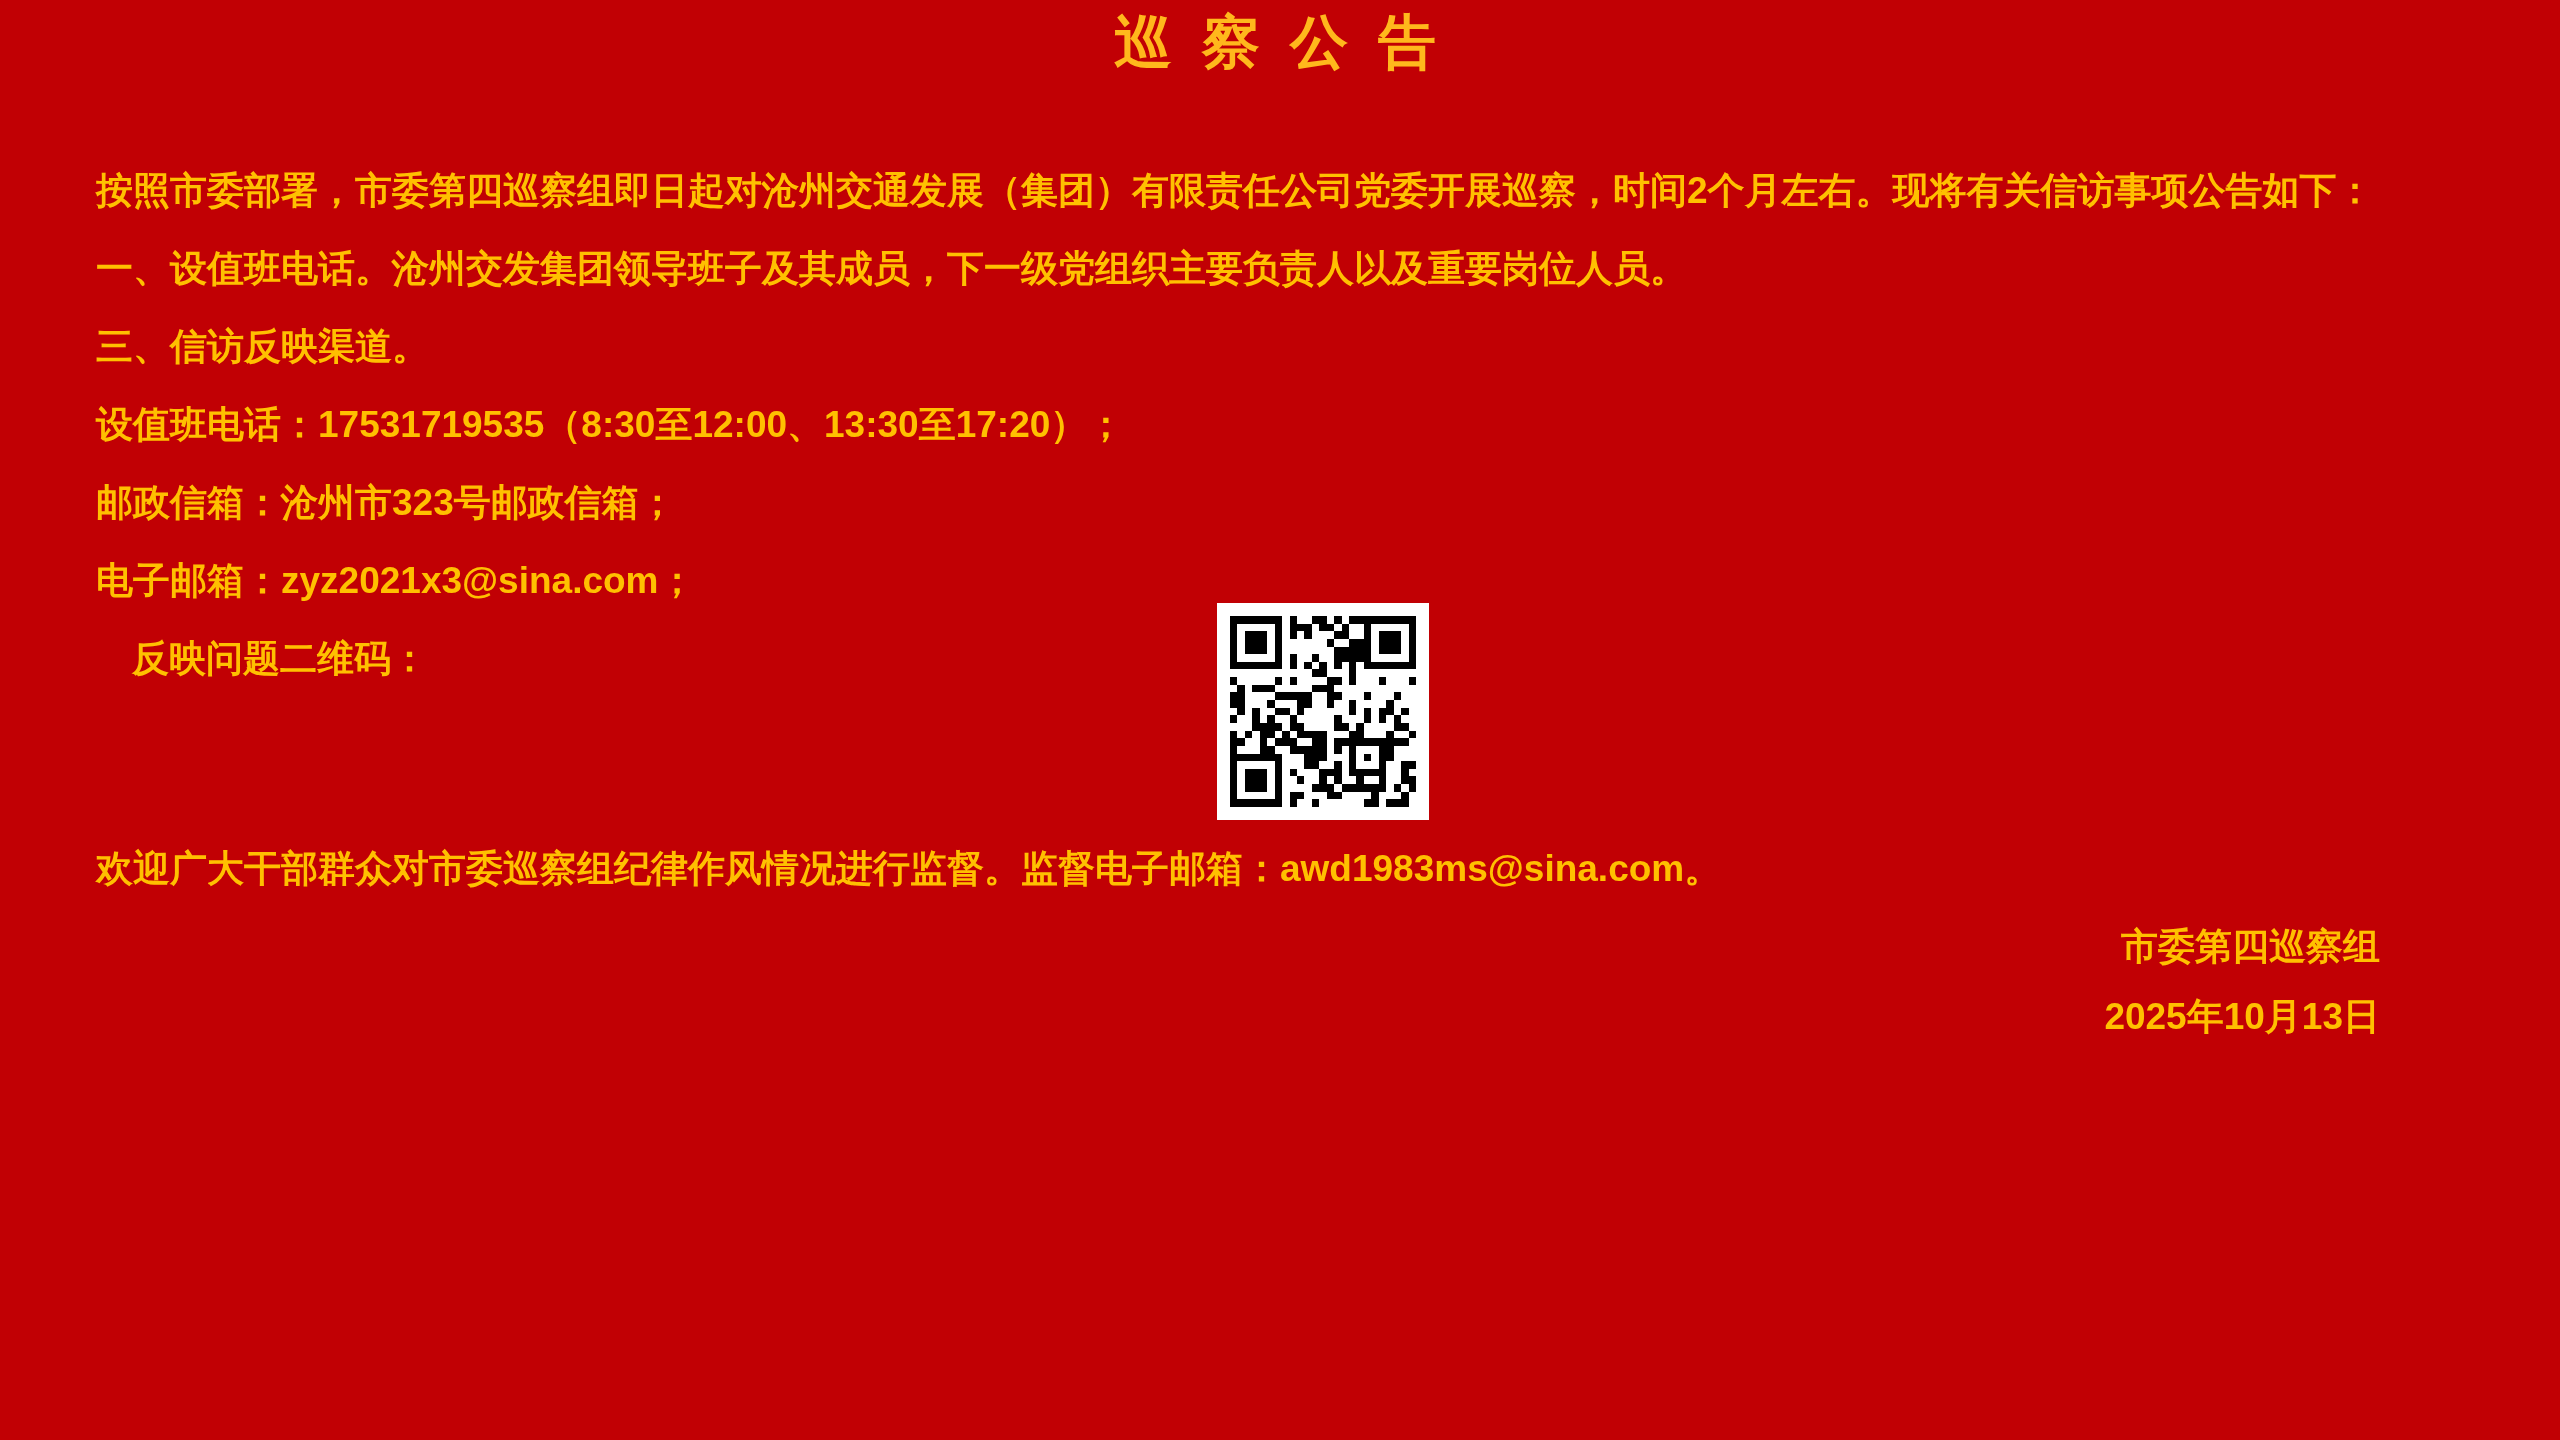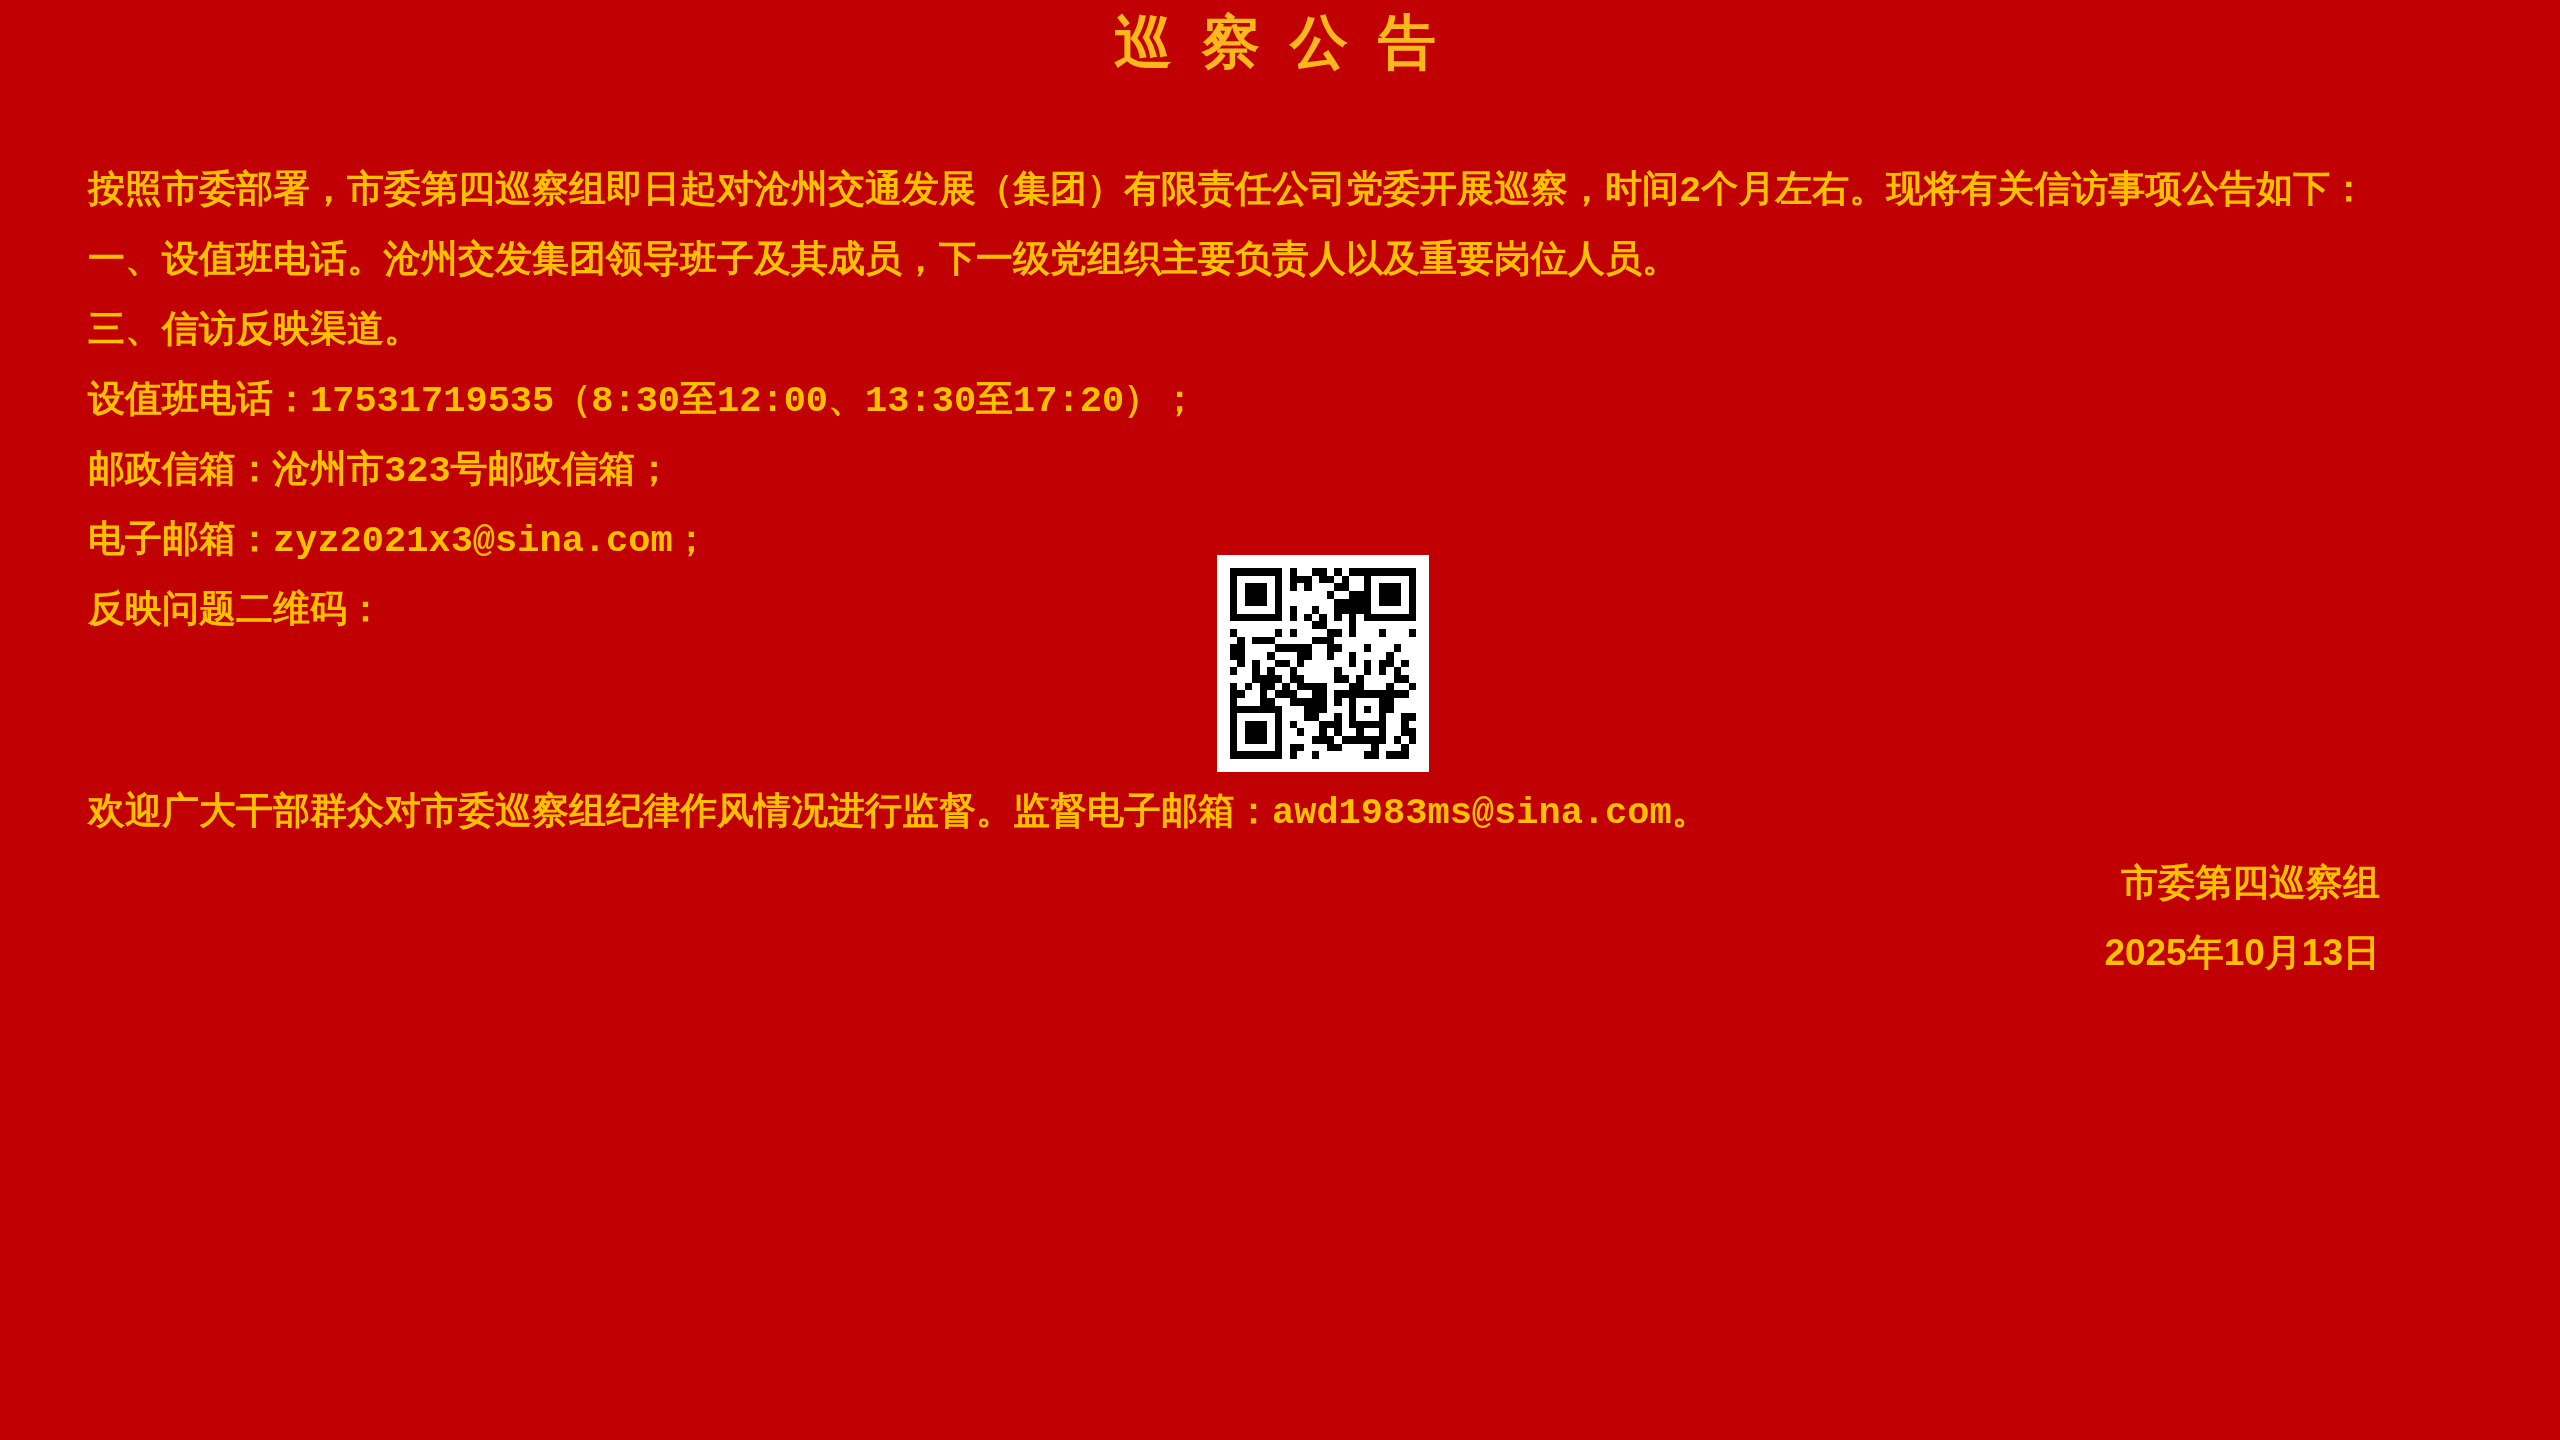--- a/index.html
+++ b/index.html
@@ -23,29 +23,28 @@
     text-align: center;
     font-family: "DejaVu Serif", serif;
     font-weight: 700;
     font-size: 58px;
     letter-spacing: 30px;
     padding-left: 20px; 
     color: #FFB81C;
   }
   .body-block { margin-top: 78px; }
   .para {
-    margin: 0;
+    margin: 8px;
     font-size: 37px;
     line-height: 70px;
     text-align: justify;
     text-indent: 88px;
     word-break: break-all;
-    font-family: Liberation Mono, monospace;
   }
-  .qr-row { position: relative; height: 202px; }
+  .qr-row { position: relative; height: 202px; padding-left: 36px; }
   .qr-box {
     position: absolute;
     top: -21px;
     left: 1217px;
     width: 212px;
     height: 217px;
     background: #ffffff;
     box-sizing: border-box;
     padding: 13px;
   }

